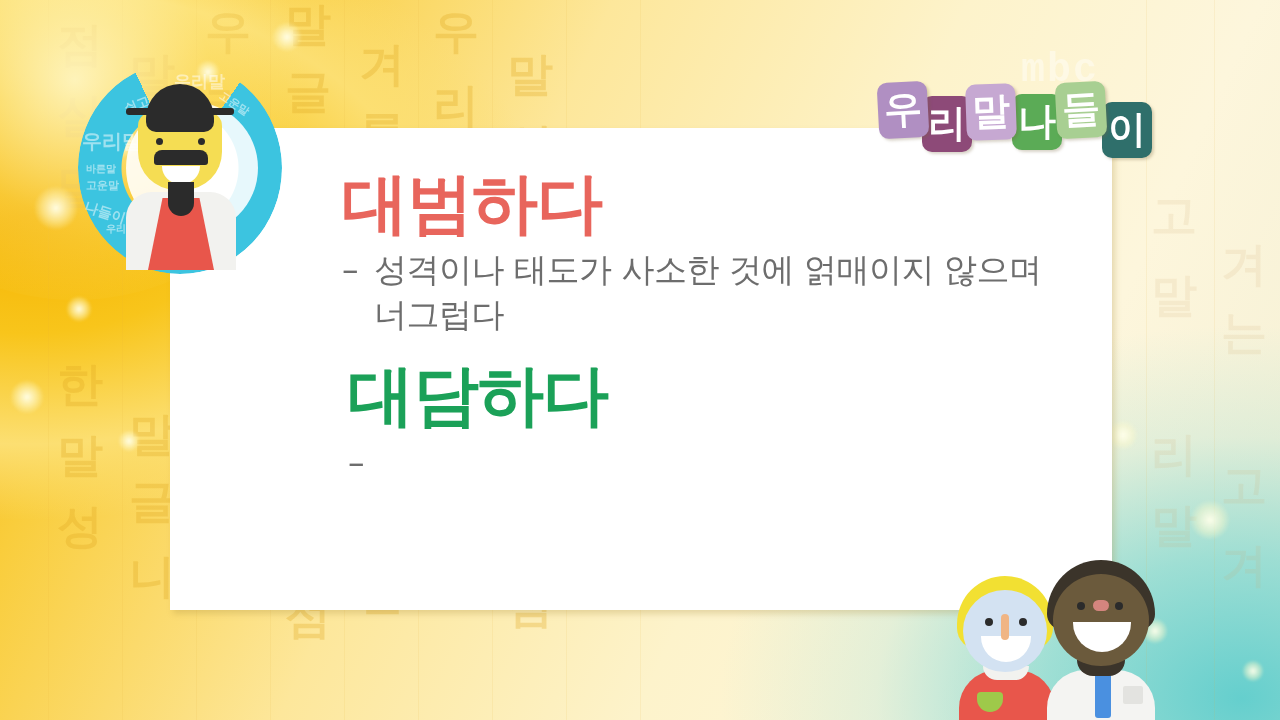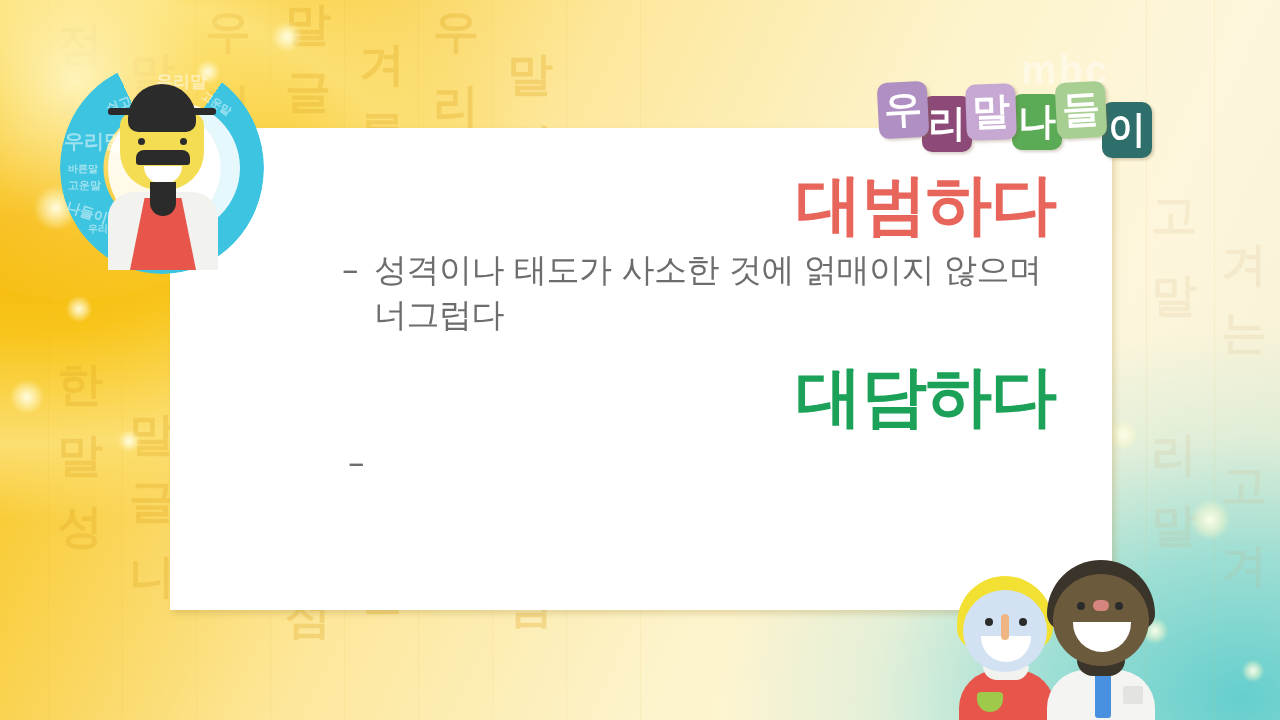--- a/index.html
+++ b/index.html
@@ -40,57 +40,56 @@
     filter:blur(1px);
   }
   .glow-tl {
     position:absolute; left:-160px; top:-140px; width:470px; height:440px;
     border-radius:50%;
     background:radial-gradient(circle, rgba(255,250,210,0.85) 0%, rgba(255,235,140,0.35) 42%, rgba(255,225,110,0) 72%);
   }
   .mbc-wm {
     position:absolute; left:1021px; top:48px;
     font-size:40px; font-weight:700; letter-spacing:2px;
-    color:rgba(255,255,255,0.42); font-family:Liberation Sans, sans-serif;
+    color:rgba(255,255,255,0.42); font-family:Liberation Mono, monospace;
   }
 
   
   #card {
     position:absolute; left:170px; top:128px; width:942px; height:482px;
     background:#ffffff;
     box-shadow:3px 4px 6px rgba(170,140,60,0.28);
   }
   .card-inner { position:absolute; inset:0; padding:42px 56px; }
 
   .entry { position:relative; }
   .headword {
-    font-family:Liberation Sans, sans-serif;
+    font-family:Liberation Serif, serif;
     font-weight:700; font-size:66px; line-height:1.04;
     letter-spacing:-1px;
-    text-align:right;
   }
   .headword.red   { color:#e8655c; }
   .headword.green { color:#1ba158; }
   .entry1 .headword { margin-left:116px; }
   .entry2 .headword { margin-left:122px; }
 
   .gloss {
     display:flex; gap:16px;
     font-family:"DejaVu Sans", "Liberation Sans", sans-serif;
     font-size:33px; font-weight:400; color:#6d6d6d;
     line-height:1.38; letter-spacing:-0.5px;
   }
   .dash { flex:0 0 auto; color:#6d6d6d; }
   .gloss-text { max-width:740px; }
   .entry1 .gloss { margin:8px 0 0 116px; }
   .entry2 .gloss { margin:10px 0 0 122px; }
   .entry2 { margin-top:24px; }
 
   
-  #emblem { position:absolute; left:60px; top:62px; width:204px; height:212px;text-decoration:underline; }
+  #emblem { position:absolute; left:78px; top:62px; width:204px; height:212px;text-decoration:underline; }
   .ring {
     position:absolute; inset:0;
     border-radius:50%;
     background:conic-gradient(from 35deg, #3cc4e0 0deg, #3cc4e0 300deg, rgba(60,196,224,0) 300deg);
     mask:radial-gradient(circle at 50% 50%, transparent 0 58px, #000 59px 100%);
     -webkit-mask:radial-gradient(circle at 50% 50%, transparent 0 58px, #000 59px 100%);
   }
   .ring-words { position:absolute; inset:0; opacity:.5; }
   .rw {
     position:absolute; color:#ffffff; font-weight:700; white-space:nowrap;

